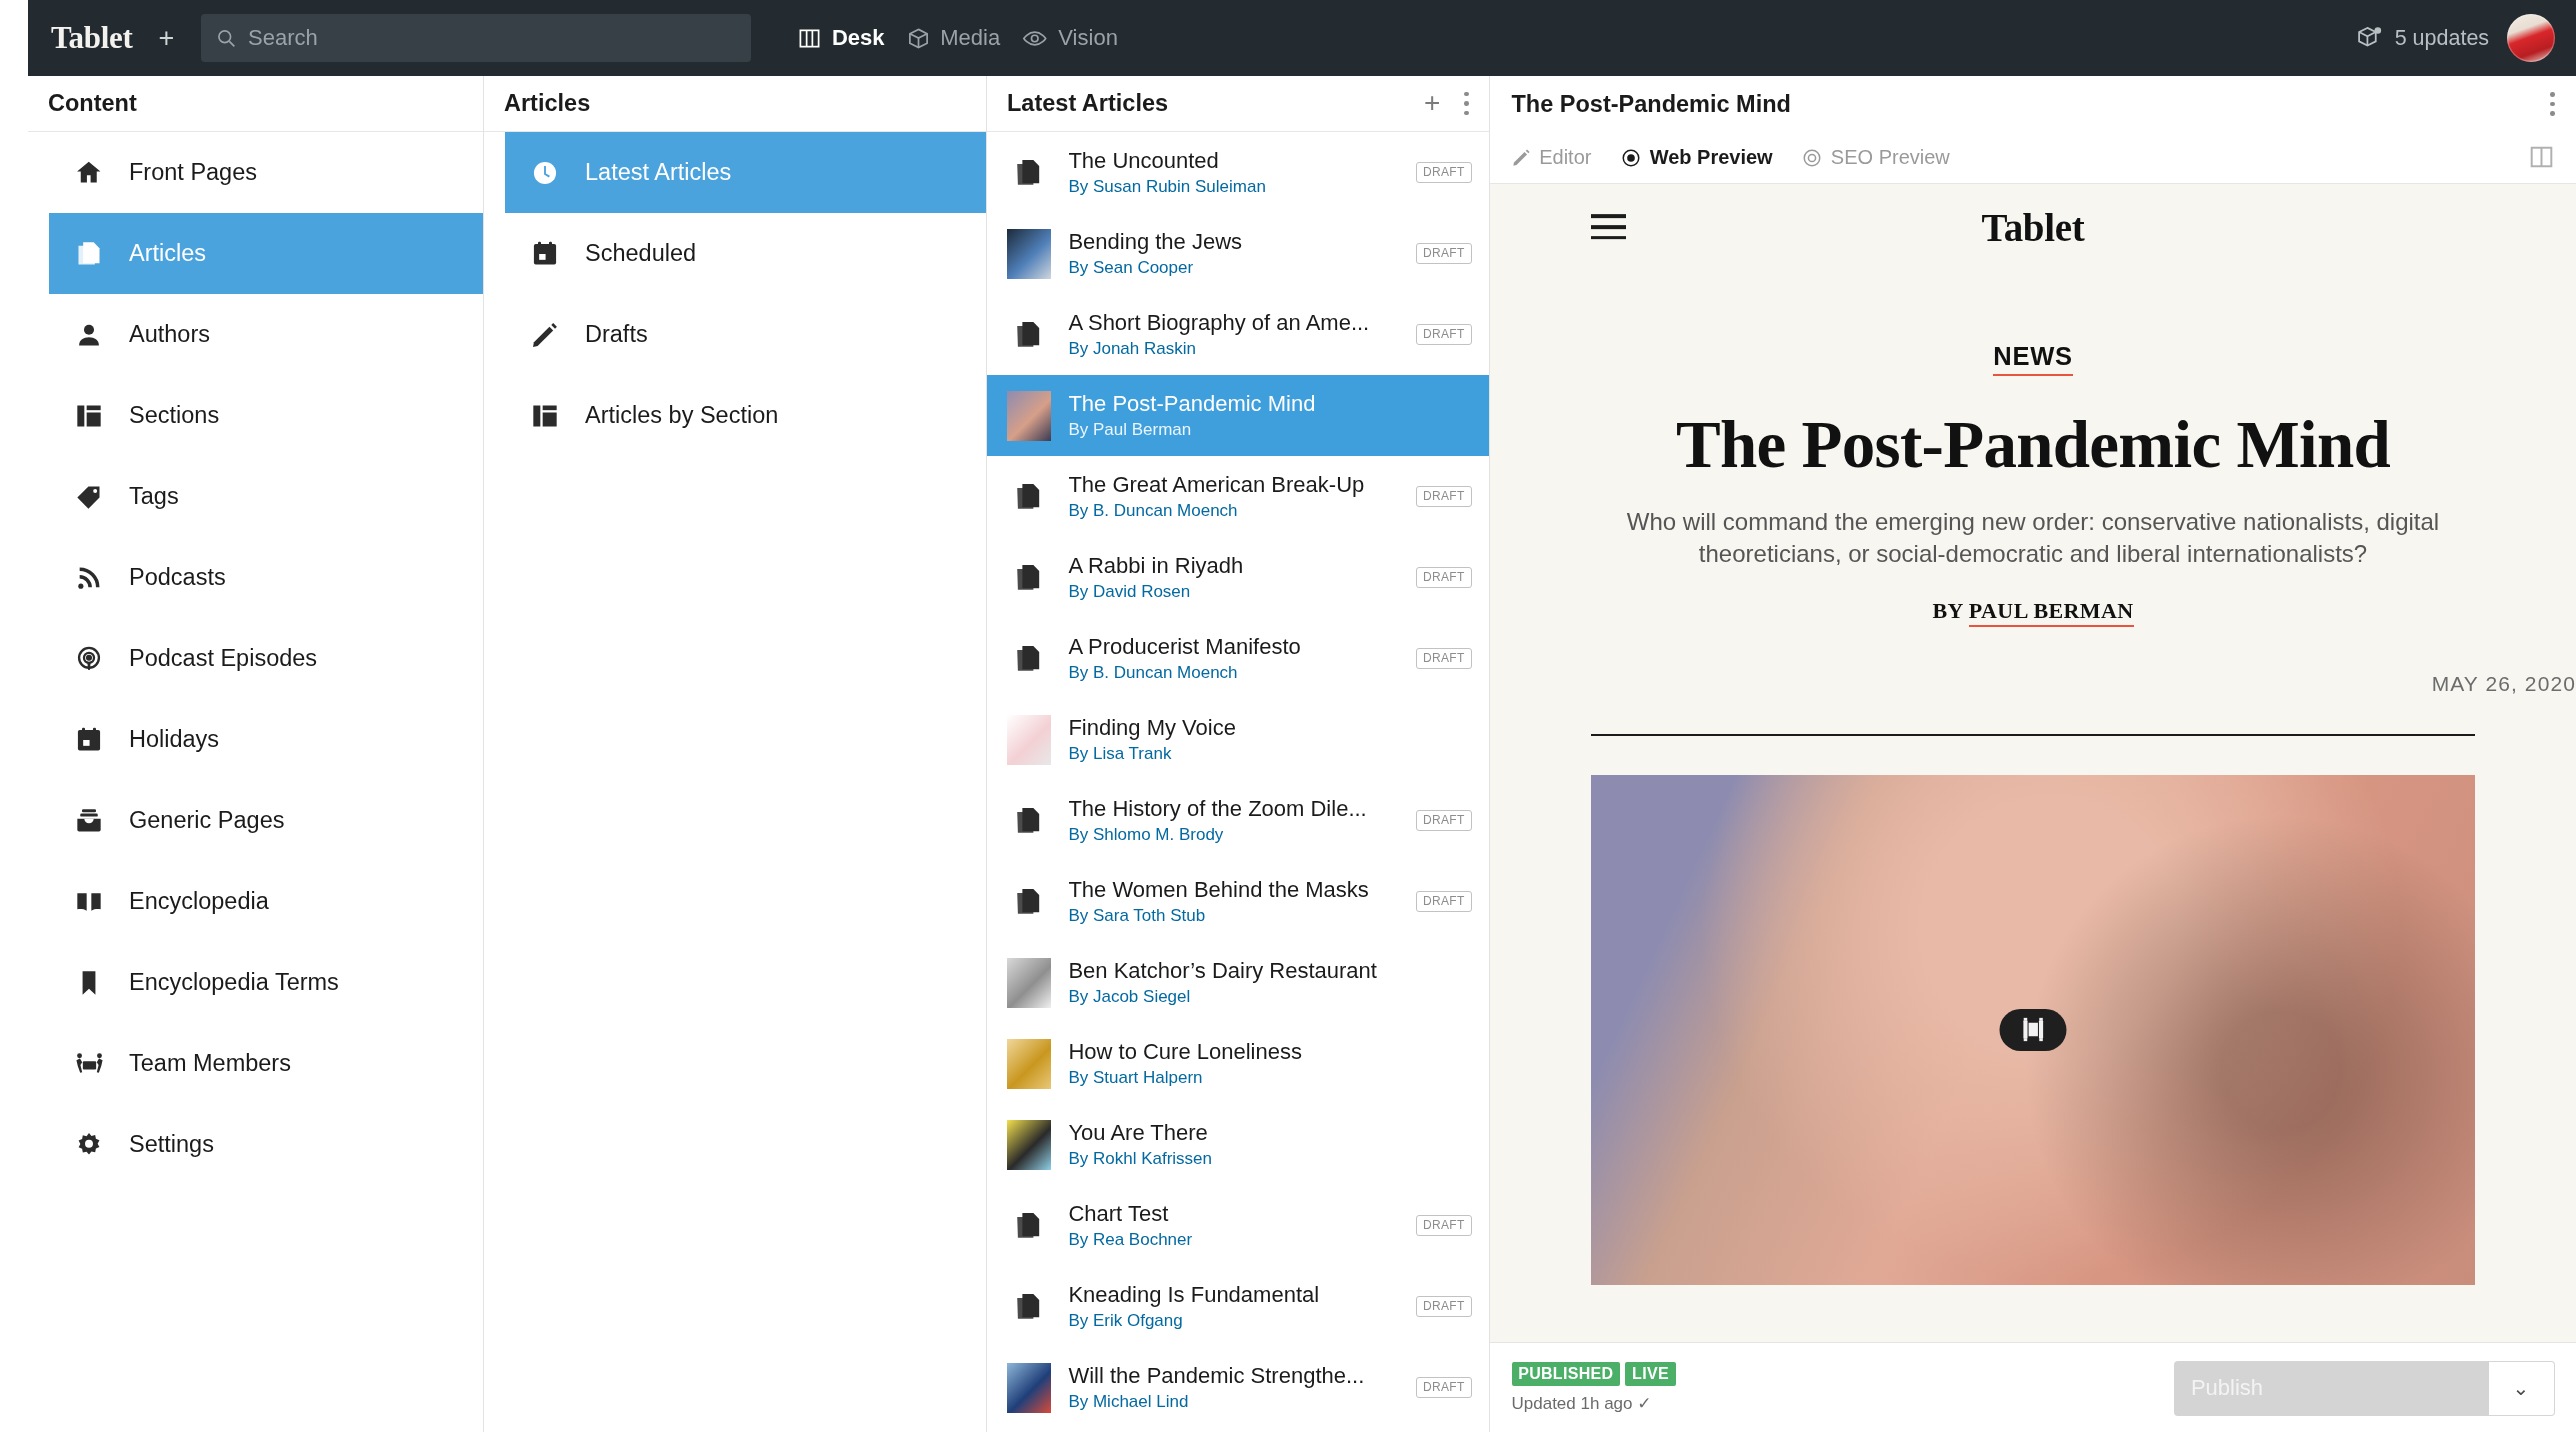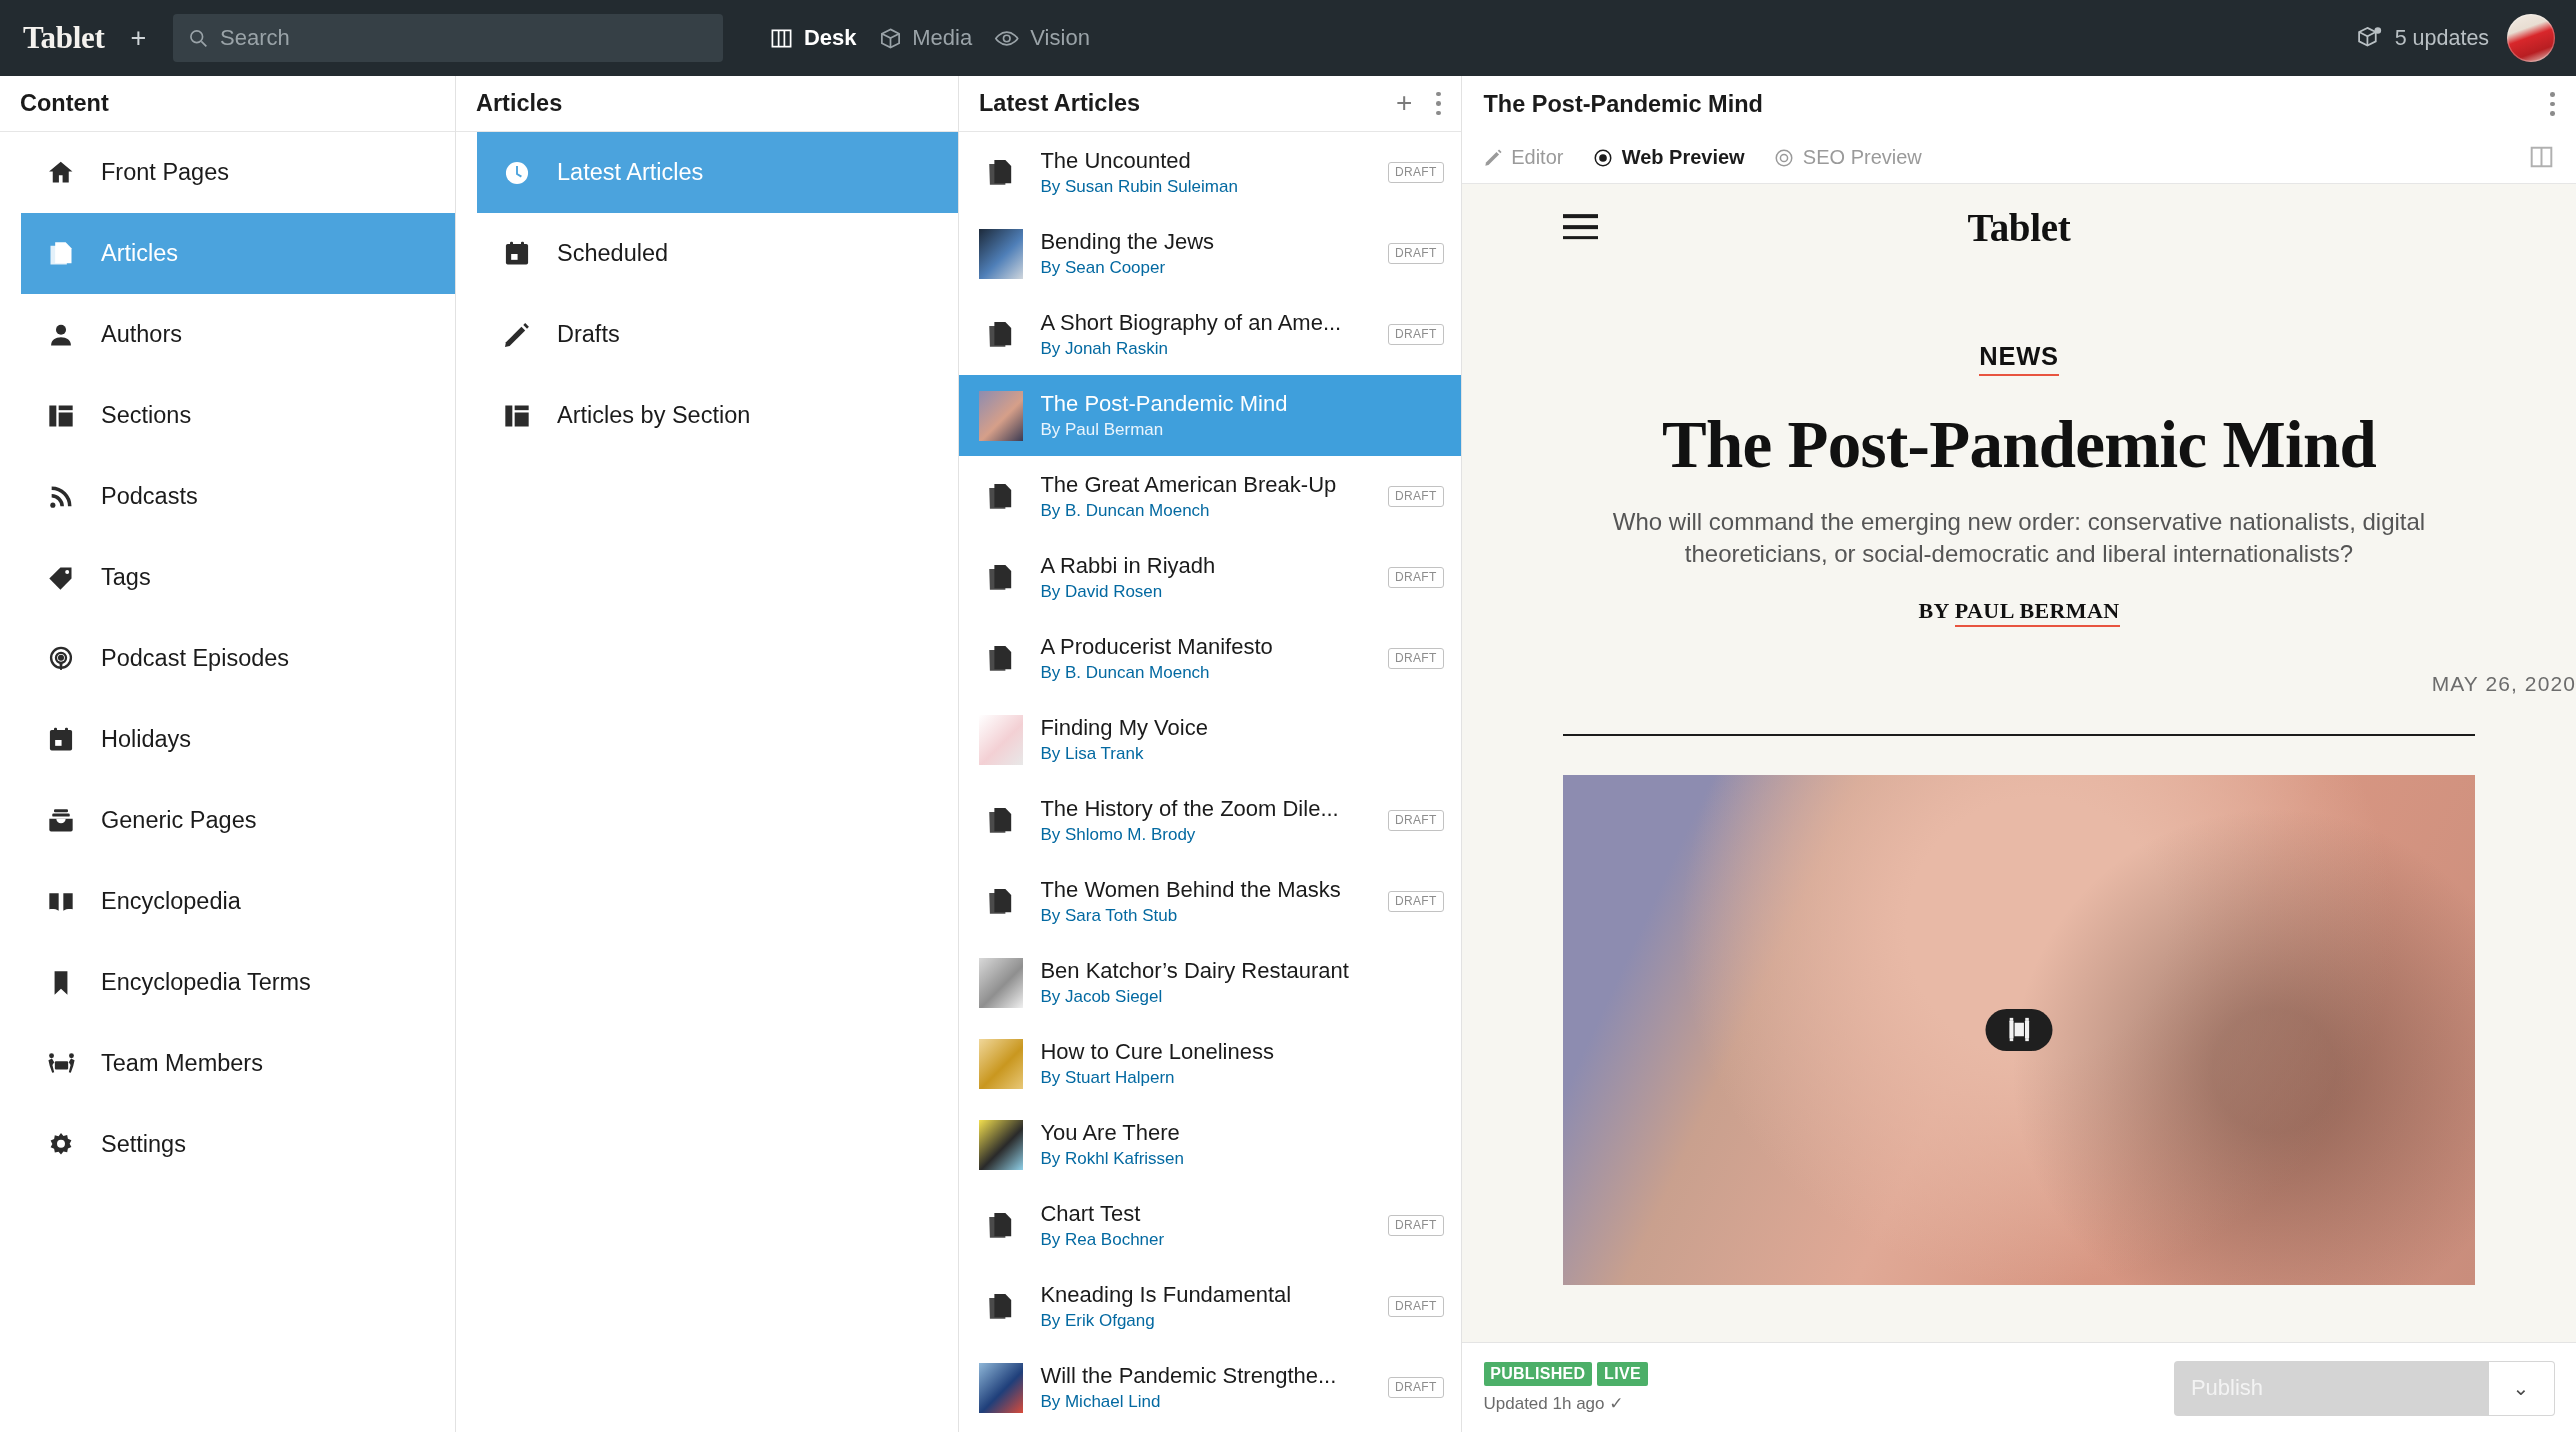--- a/index.html
+++ b/index.html
@@ -1,21 +1,21 @@
 <!DOCTYPE html>
 <html style="font-size:10.7px"><head>
 <meta charset="utf-8">
 <style>
   * { box-sizing: border-box; margin: 0; padding: 0; }
   html, body {
     width: 2576px; height: 1433px;
     font-family: "Liberation Sans", sans-serif;
     background: #fff; overflow: hidden;
   }
-  .app { width: 2576px; height: 1433px; display: flex; flex-direction: column; }
+  .app { width: 2576px; height: 1433px; display: flex; flex-direction: column; padding-left: 28px; }
 
   
   .topbar {
     height: 76px; background: #232b30; flex: 0 0 76px;
     display: flex; align-items: center; color: #fff; position: relative;
   }
   .brand {
     font-family: "Liberation Serif", serif; font-weight: 700;
     font-size: 31px; letter-spacing: -0.3px; color: #f4f2ee;
     padding-left: 23px; padding-right: 14.8px;
@@ -253,36 +253,36 @@
             <svg width="28" height="28" viewBox="0 0 24 24" fill="#2b2b2b">
               <rect x="2" y="3" width="6" height="18"></rect>
               <rect x="10" y="3" width="12" height="4"></rect>
               <rect x="10" y="9" width="12" height="12"></rect>
             </svg>
           </span>
         <span>Sections</span>
       </div>
       <div class="navrow">
         <span class="ic">
+            <svg width="28" height="28" viewBox="0 0 24 24" fill="#2b2b2b">
+              <path d="M2 12.5 11.5 3H21v9.5L11.5 22z"></path>
+              <circle cx="17.3" cy="6.8" r="1.7" fill="#fff"></circle>
+            </svg>
+          </span>
+        <span>Tags</span>
+      </div>
+      <div class="navrow">
+        <span class="ic">
             <svg width="28" height="28" viewBox="0 0 24 24" fill="none" stroke="#2b2b2b" stroke-width="3">
               <path d="M4 11a9 9 0 0 1 9 9"></path>
               <path d="M4 4.5A15.5 15.5 0 0 1 19.5 20"></path>
               <circle cx="5" cy="19" r="2.2" fill="#2b2b2b" stroke="none"></circle>
             </svg>
           </span>
         <span>Podcasts</span>
-      </div>
-      <div class="navrow">
-        <span class="ic">
-            <svg width="28" height="28" viewBox="0 0 24 24" fill="#2b2b2b">
-              <path d="M2 12.5 11.5 3H21v9.5L11.5 22z"></path>
-              <circle cx="17.3" cy="6.8" r="1.7" fill="#fff"></circle>
-            </svg>
-          </span>
-        <span>Tags</span>
       </div>
       <div class="navrow">
         <span class="ic">
             <svg width="28" height="28" viewBox="0 0 24 24" fill="none" stroke="#2b2b2b" stroke-width="2">
               <circle cx="12" cy="11" r="8.5"></circle>
               <circle cx="12" cy="11" r="4.3"></circle>
               <circle cx="12" cy="11" r="1.6" fill="#2b2b2b"></circle>
               <path d="M10.6 15.5h2.8l-.7 6h-1.4z" fill="#2b2b2b" stroke="none"></path>
             </svg>
           </span>

